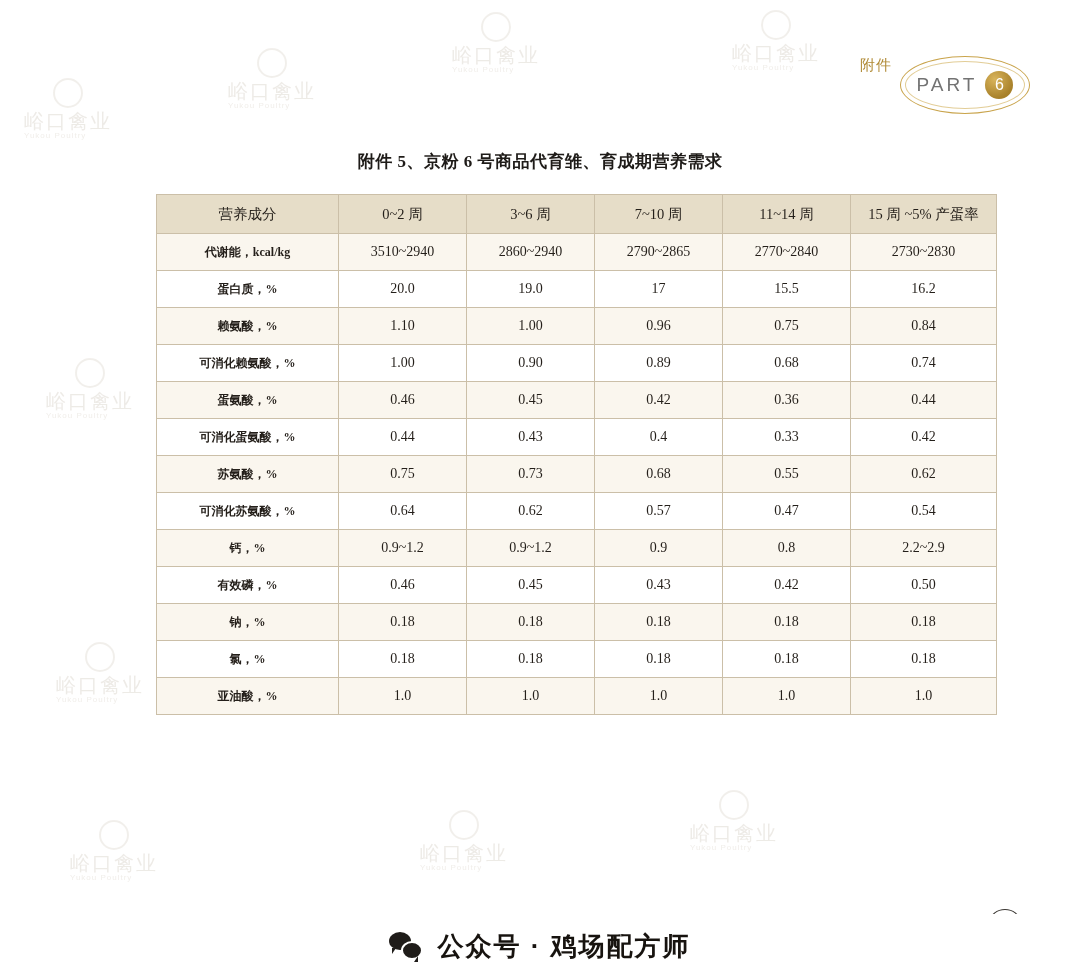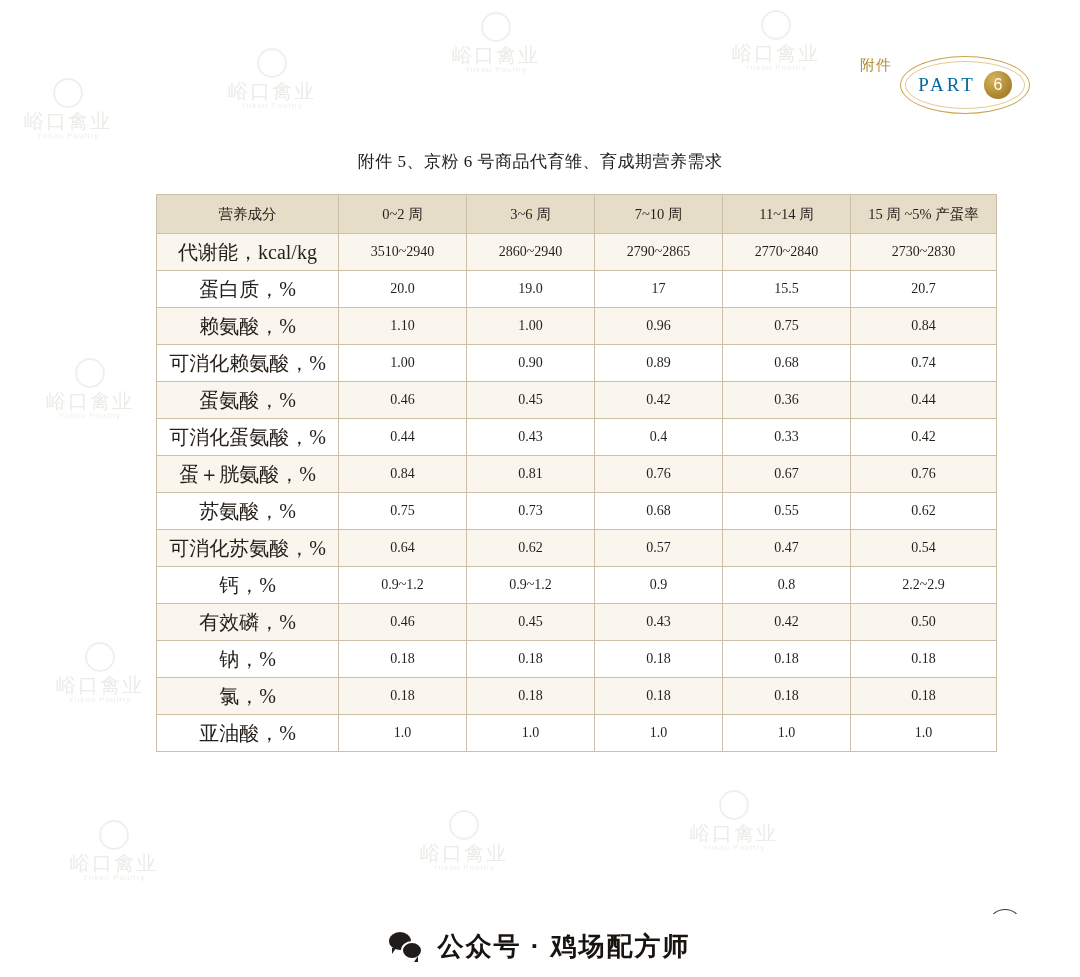--- a/index.html
+++ b/index.html
@@ -15,21 +15,21 @@
     position: relative;
     overflow: hidden;
   }
 
   
   .wm {
     position: absolute;
     color: #d8d2c8;
     opacity: .45;
     font-family: "Liberation Sans", sans-serif;
-    text-align: center;
+    text-align: left;
     line-height: 1.1;
     pointer-events: none;
     user-select: none;
   }
   .wm .wm-mark {
     font-size: 20px;
     letter-spacing: 2px;
     display: block;
     color: #d9d3ca;
   }
@@ -75,24 +75,24 @@
     background: #fff;
   }
   .part-oval:after {
     content: "";
     position: absolute;
     left: 4px; right: 4px; top: 4px; bottom: 4px;
     border: 1px solid #e2cd97;
     border-radius: 50%;
   }
   .part-oval .part-word {
-    font-family: Liberation Serif, serif;
+    font-family: Liberation Sans, sans-serif;
     font-size: 19px;
     letter-spacing: 3px;
-    color: #0369a1;
+    color: #737373;
     z-index: 1;
   }
   .part-num {
     z-index: 1;
     width: 28px;
     height: 28px;
     border-radius: 50%;
     background: radial-gradient(circle at 35% 30%, #d9b45c, #a8812a 70%);
     color: #fff;
     font-size: 16px;
@@ -105,20 +105,21 @@
   
   .doc-title {
     position: absolute;
     top: 150px;
     left: 0;
     width: 100%;
     text-align: center;
     font-size: 17px;
     letter-spacing: .5px;
     color: #1e1b18;
+    font-weight: bold;
   }
 
   
   .table-wrap {
     position: absolute;
     top: 194px;
     left: 156px;
     width: 768px;
   }
   table.nutrition {
@@ -143,21 +144,22 @@
     height: 38px;
     margin-left: 40px;
   }
   table.nutrition tbody tr:nth-child(odd) td {
     background: #faf6ee;
   }
   table.nutrition tbody tr:nth-child(even) td {
     background: #ffffff;
   }
   table.nutrition tbody td:first-child {
-    font-size: 20px;
+    font-size: 12px;
+    font-weight: bold;
   }
   col.c0 { width: 182px; }
   col.c1 { width: 128px; }
   col.c2 { width: 128px; }
   col.c3 { width: 128px; }
   col.c4 { width: 128px; }
   col.c5 { width: 146px; }
 
   
   .page-num {
@@ -337,21 +339,21 @@
         <td>2790~2865</td>
         <td>2770~2840</td>
         <td>2730~2830</td>
       </tr>
       <tr>
         <td>蛋白质，%</td>
         <td>20.0</td>
         <td>19.0</td>
         <td>17</td>
         <td>15.5</td>
-        <td>20.7</td>
+        <td>16.2</td>
       </tr>
       <tr>
         <td>赖氨酸，%</td>
         <td>1.10</td>
         <td>1.00</td>
         <td>0.96</td>
         <td>0.75</td>
         <td>0.84</td>
       </tr>
       <tr>
@@ -372,28 +374,20 @@
       </tr>
       <tr>
         <td>可消化蛋氨酸，%</td>
         <td>0.44</td>
         <td>0.43</td>
         <td>0.4</td>
         <td>0.33</td>
         <td>0.42</td>
       </tr>
       <tr>
-        <td>蛋＋胱氨酸，%</td>
-        <td>0.84</td>
-        <td>0.81</td>
-        <td>0.76</td>
-        <td>0.67</td>
-        <td>0.76</td>
-      </tr>
-      <tr>
         <td>苏氨酸，%</td>
         <td>0.75</td>
         <td>0.73</td>
         <td>0.68</td>
         <td>0.55</td>
         <td>0.62</td>
       </tr>
       <tr>
         <td>可消化苏氨酸，%</td>
         <td>0.64</td>

